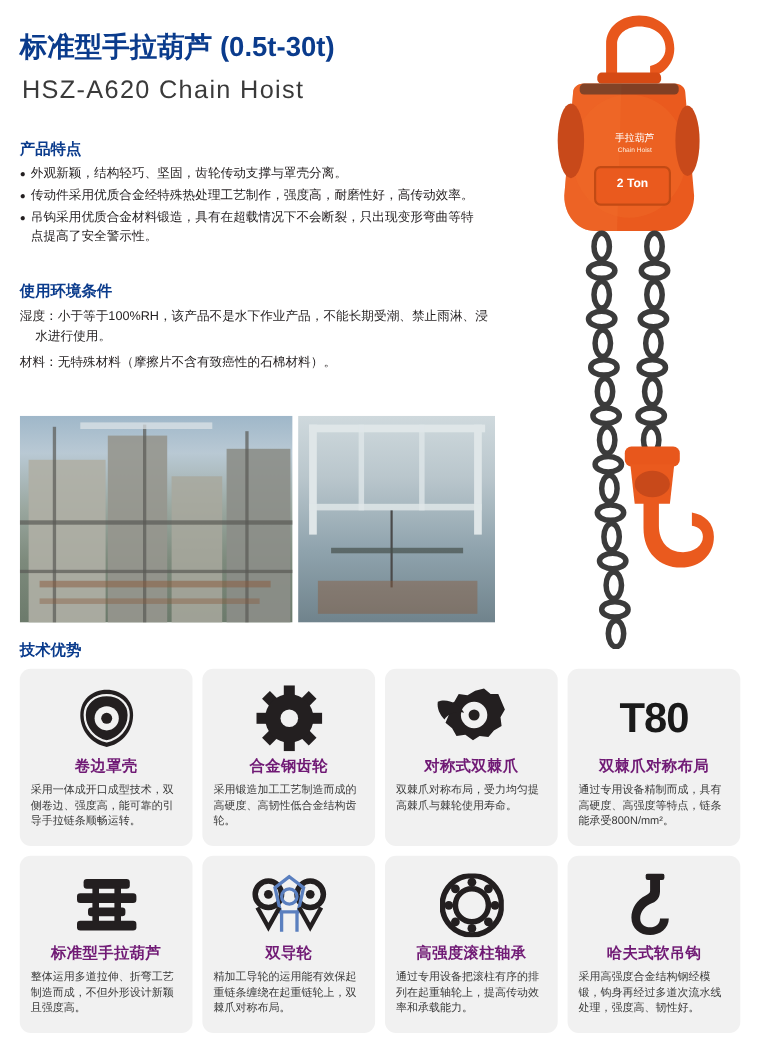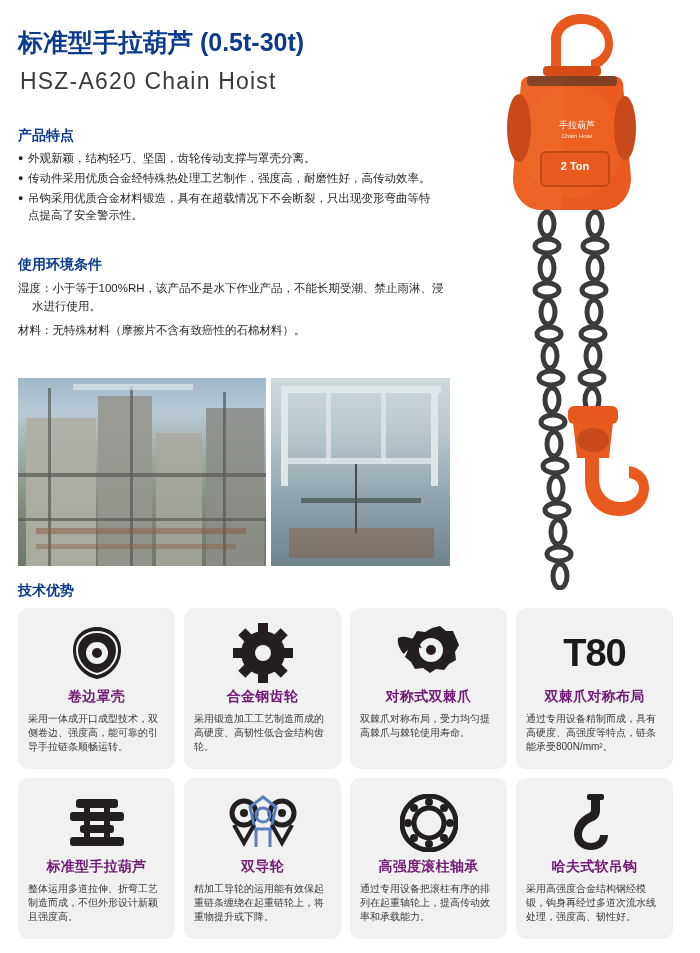--- a/index.html
+++ b/index.html
@@ -246,21 +246,21 @@
             <circle cx="54" cy="18" r="12" fill="none" stroke="#231f20" stroke-width="5"></circle>
             <circle cx="54" cy="18" r="4" fill="#231f20"></circle>
             <path d="M35 2 L48 12 L43 34 L27 34 L22 12 Z" fill="none" stroke="#5a7fbf" stroke-width="3"></path>
             <path d="M28 34 L28 52 M42 34 L42 52" stroke="#5a7fbf" stroke-width="3"></path>
             <circle cx="35" cy="20" r="7" fill="none" stroke="#5a7fbf" stroke-width="3"></circle>
             <path d="M6 30 L16 48 L26 30" fill="none" stroke="#231f20" stroke-width="4"></path>
             <path d="M44 30 L54 48 L64 30" fill="none" stroke="#231f20" stroke-width="4"></path>
           </svg>
         </div>
         <div class="card-title">双导轮</div>
-        <div class="card-desc">精加工导轮的运用能有效保起重链条缠绕在起重链轮上，将重物提升或下降。</div>
+        <div class="card-desc">精加工导轮的运用能有效保起重链条缠绕在起重链轮上，双棘爪对称布局。</div>
       </div>
 
       <div class="card">
         <div class="card-icon">
           <svg width="58" height="58" viewBox="0 0 58 58">
             <circle cx="29" cy="29" r="27" fill="none" stroke="#231f20" stroke-width="5"></circle>
             <circle cx="29" cy="29" r="15" fill="none" stroke="#231f20" stroke-width="5"></circle>
             <g fill="#231f20">
               <circle cx="29" cy="8" r="4"></circle>
                 <circle cx="44" cy="14" r="4"></circle>

